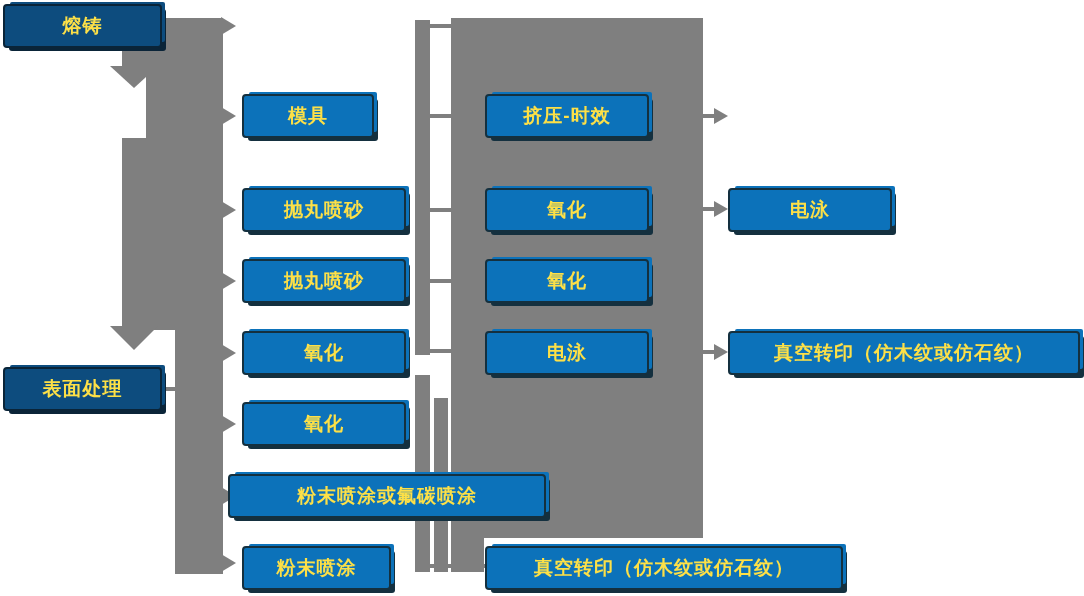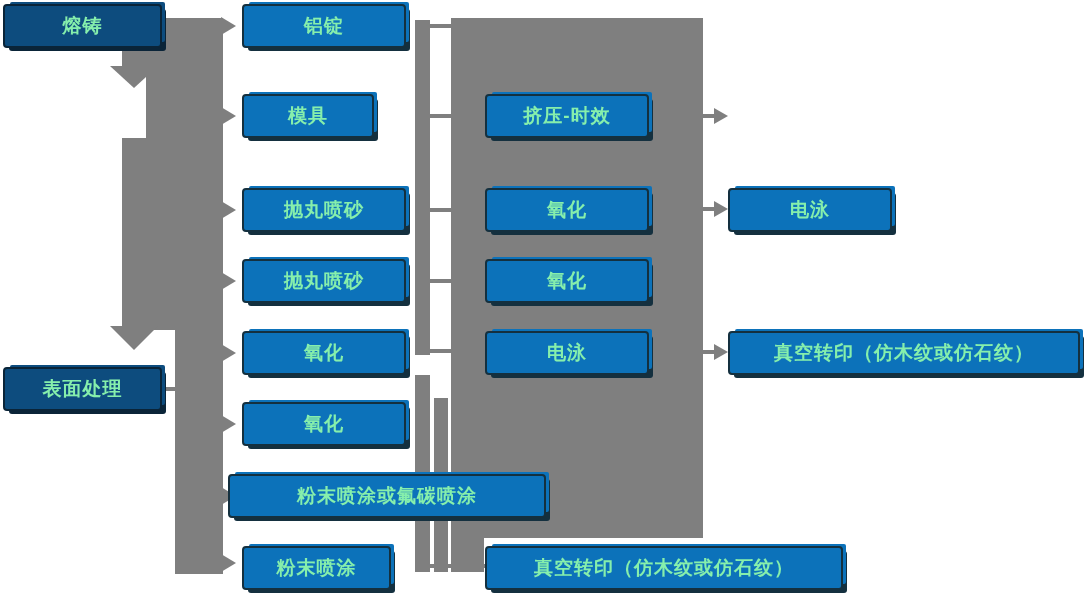--- a/index.html
+++ b/index.html
@@ -3,21 +3,21 @@
 <meta charset="utf-8">
 <style>
   html,body{margin:0;padding:0;background:#ffffff;}
   .stage{
     position:relative;width:1084px;height:596px;background:#ffffff;overflow:hidden;
     font-family:"Liberation Sans","DejaVu Sans",sans-serif;
   }
   #connectors{position:absolute;left:0;top:0;width:1084px;height:596px;}
   .node{
     position:absolute;display:flex;align-items:center;justify-content:center;
-    color:#86efac;font-size:19px;font-weight:bold;letter-spacing:1px;
+    color:#fde047;font-size:19px;font-weight:bold;letter-spacing:1px;
     border-radius:4px;box-sizing:border-box;z-index:2;white-space:nowrap;
   }
   .node.blue{
     background:var(--blue-fill);border:2px solid var(--blue-edge);
     box-shadow:5px -4px 0 -2px var(--blue-fill),5px 4px 0 -1px var(--blue-edge);
   }
   .node.dark{
     background:var(--dark-fill);border:2px solid var(--dark-edge);
     box-shadow:5px -4px 0 -2px var(--dark-fill),5px 4px 0 -1px var(--dark-edge);
   }
@@ -74,21 +74,20 @@
       <rect class="conn" x="703" y="207" width="12" height="4"></rect>
       <polygon class="conn" points="714,201 728,209 714,217"></polygon>
       <rect class="conn" x="703" y="350" width="12" height="4"></rect>
       <polygon class="conn" points="714,344 728,352 714,360"></polygon>
     </g>
   </svg>
 
   <div class="node dark" style="left:3px;top:4px;width:159px;height:44px">熔铸</div>
   <div class="node dark" style="left:3px;top:367px;width:159px;height:44px">表面处理</div>
 
-  <div class="node blue" style="left:242px;top:4px;width:164px;height:44px">铝锭</div>
   <div class="node blue" style="left:242px;top:94px;width:132px;height:44px">模具</div>
   <div class="node blue" style="left:242px;top:188px;width:164px;height:44px">抛丸喷砂</div>
   <div class="node blue" style="left:242px;top:259px;width:164px;height:44px">抛丸喷砂</div>
   <div class="node blue" style="left:242px;top:331px;width:164px;height:44px">氧化</div>
   <div class="node blue" style="left:242px;top:402px;width:164px;height:44px">氧化</div>
   <div class="node blue" style="left:228px;top:474px;width:318px;height:44px">粉末喷涂或氟碳喷涂</div>
   <div class="node blue" style="left:242px;top:546px;width:149px;height:44px">粉末喷涂</div>
 
   <div class="node blue" style="left:485px;top:94px;width:164px;height:44px">挤压-时效</div>
   <div class="node blue" style="left:485px;top:188px;width:164px;height:44px">氧化</div>

